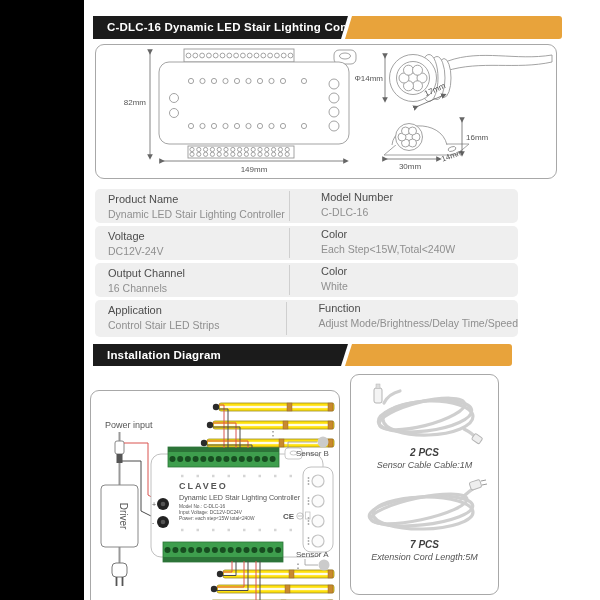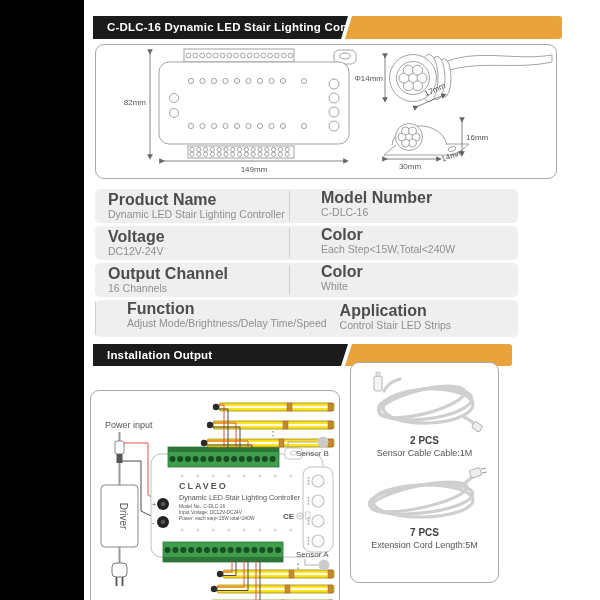--- a/index.html
+++ b/index.html
@@ -28,30 +28,30 @@
   #hdr1 .bar-black span{line-height:23px;}
   #hdr1 .bar-accent{left:252px;width:217px;}
   #hdr2{top:344px;height:22px;width:419px;}
   #hdr2 .bar-black{width:255px;}
   #hdr2 .bar-black span{line-height:22px;}
   #hdr2 .bar-accent{left:252px;width:167px;}
   
   .panel{position:absolute;border:1px solid #a8a8a8;border-radius:9px;background:#fff;}
   #tech-panel{left:95px;top:44px;width:460px;height:133px;}
   #inst-left{left:90px;top:390px;width:248px;height:219px;}
-  #inst-right{left:350px;top:362px;width:147px;height:219px;}
+  #inst-right{left:350px;top:374px;width:147px;height:219px;font-style:italic;}
   
   .spec-row{
     position:absolute;left:95px;width:423px;height:34px;background:#efefef;
     border-radius:5px;display:flex;box-sizing:border-box;
   }
   .spec-row .cell{box-sizing:border-box;padding-top:4px;}
   .spec-row .cell.l{width:194px;padding-left:13px;}
   .spec-row .cell.r{flex:1;padding-left:31px;border-left:1px solid #cfcfcf;margin:2px 0;padding-top:0;}
-  .spec-label{font-size:16px;font-weight:bold;color:#4d4d4d;line-height:13px;}
+  .spec-label{font-size:11px;font-weight:normal;color:#4d4d4d;line-height:13px;}
   .spec-value{font-size:10.5px;color:#8f8f8f;line-height:13px;margin-top:2px;white-space:nowrap;}
   
   .acc-text{position:absolute;left:0;width:100%;text-align:center;}
   .qty{font-size:10px;font-weight:bold;color:#3f3f3f;}
   .desc{font-size:9px;color:#555;}
   .acc-svg{position:absolute;}
   
   svg text{font-family:"Liberation Sans",sans-serif;fill:#555;}
   .dim{font-size:8px;fill:#555;}
 </style>
@@ -248,33 +248,33 @@
   <div class="cell l">
       <div class="spec-label">Output Channel</div>
       <div class="spec-value">16 Channels</div>
     </div>
   <div class="cell r">
       <div class="spec-label">Color</div>
       <div class="spec-value">White</div>
     </div>
 </div>
 <div class="spec-row" style="top:300px;height:37px">
+  <div class="cell l">
+      <div class="spec-label">Application</div>
+      <div class="spec-value">Control Stair LED Strips</div>
+    </div>
   <div class="cell r">
       <div class="spec-label">Function</div>
       <div class="spec-value">Adjust Mode/Brightness/Delay Time/Speed</div>
     </div>
-  <div class="cell l">
-      <div class="spec-label">Application</div>
-      <div class="spec-value">Control Stair LED Strips</div>
-    </div>
 </div>
 
 <div class="banner" id="hdr2">
   <div class="bar-black">
-    <span>Installation Output</span>
+    <span>Installation Diagram</span>
   </div>
   <div class="bar-accent"></div>
 </div>
 
 <div class="panel" id="inst-left">
   <svg class="inst-svg" width="246" height="217" viewBox="0 0 246 217">
 
     <text x="14" y="37" font-size="9" fill="#333">Power input</text>
     <g stroke="#999" stroke-width="2">
       <line x1="28.5" y1="41" x2="28.5" y2="50"></line>

